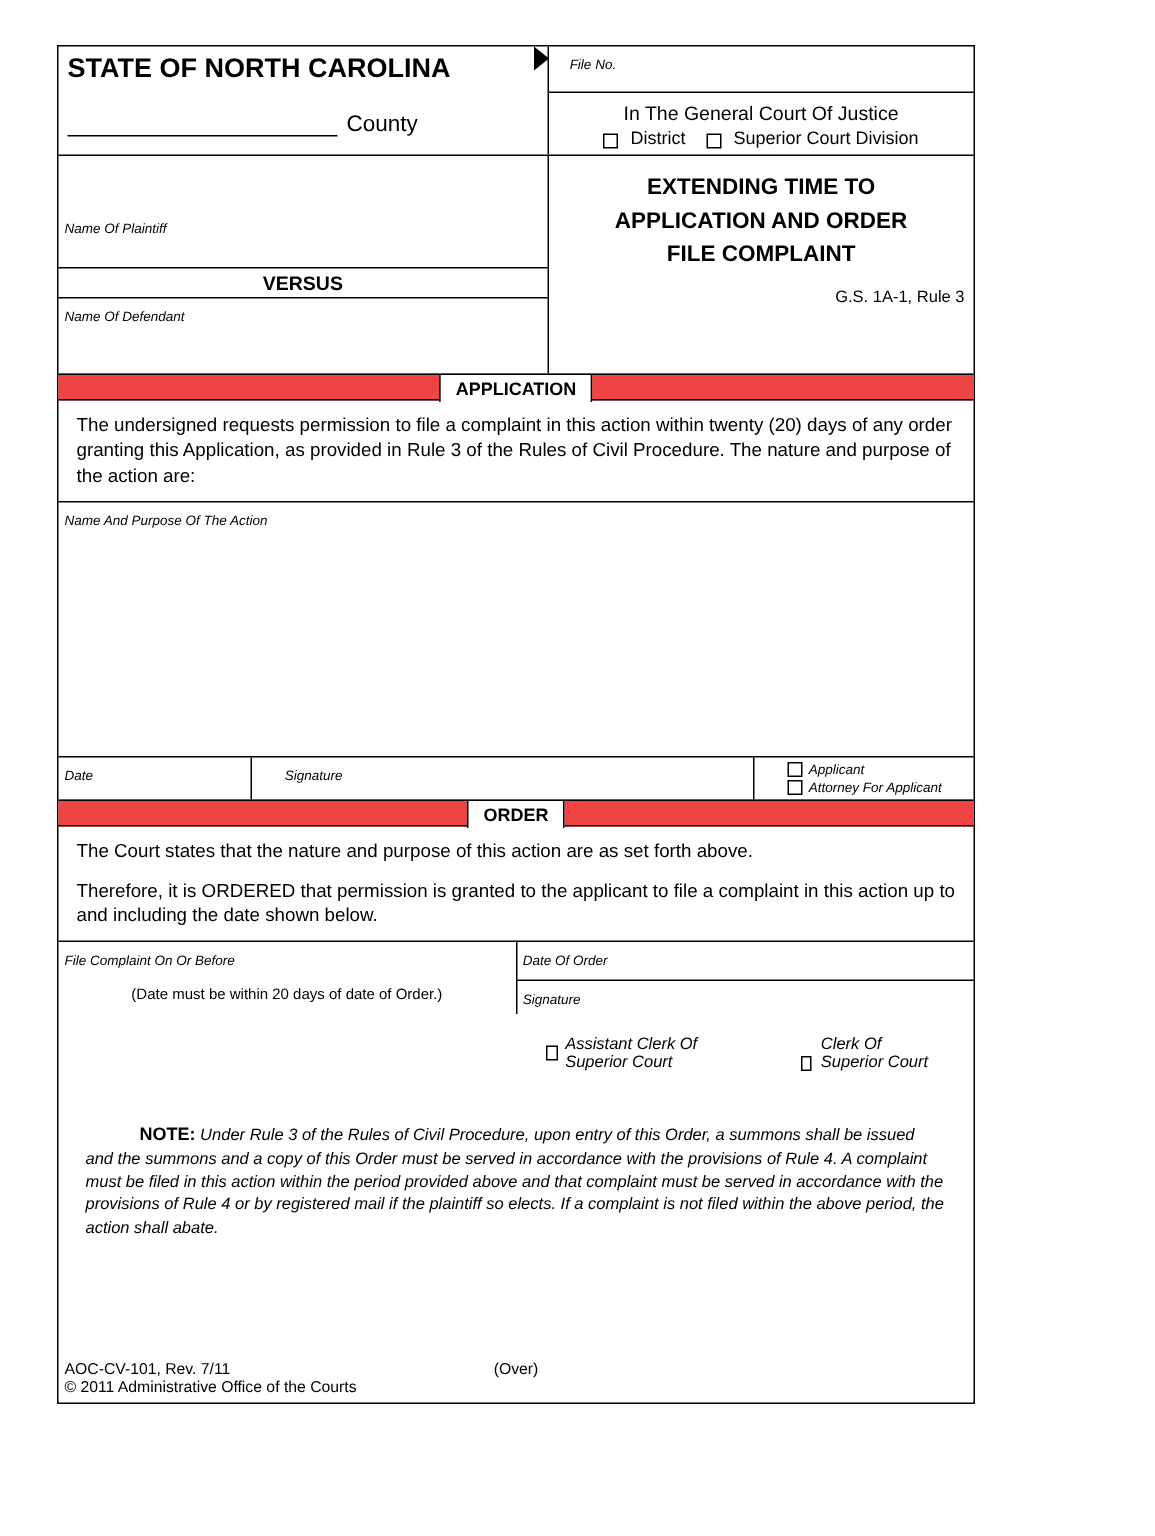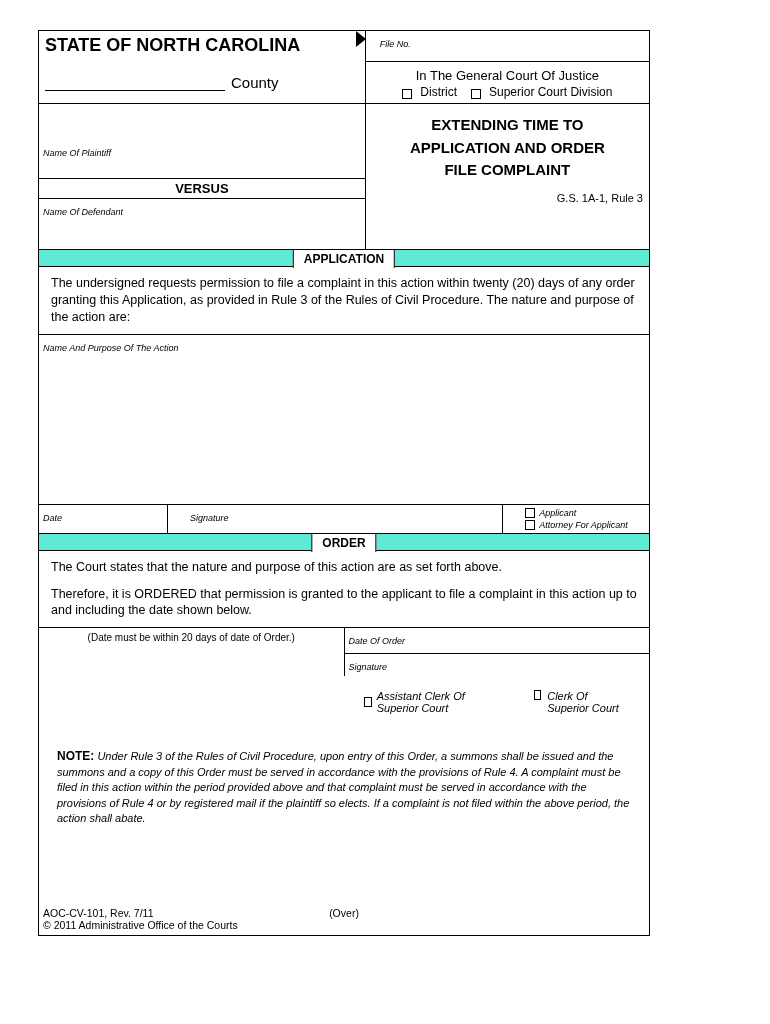--- a/index.html
+++ b/index.html
@@ -12,33 +12,33 @@
 .county-fill { border-bottom: 1px solid #000; width: 180px; height: 16px; margin-right: 6px; }
 .county-label { font-size: 15px; }
 .file-no-tri { position: absolute; left: -10px; top: 0; width: 0; height: 0; border-top: 8px solid transparent; border-bottom: 8px solid transparent; border-left: 10px solid #000; }
 .small-it { font-size: 9px; font-style: italic; }
 .court-line { text-align: center; font-size: 13px; padding-top: 6px; }
 .checkbox-row { display: flex; justify-content: center; gap: 8px; font-size: 12px; padding: 2px 0 4px 0; align-items: flex-end; }
 .chk { display: inline-block; width: 10px; height: 10px; border: 1px solid #000; }
 .versus { text-align: center; font-weight: bold; font-size: 13px; border-top: 1px solid #000; border-bottom: 1px solid #000; padding: 2px 0; }
 .form-title { text-align: center; font-weight: bold; font-size: 15px; line-height: 1.5; padding: 10px 4px; }
 .gs { text-align: right; font-size: 11px; padding: 0 6px 2px 0; }
-.section-bar { background: #5eead4; height: 18px; position: relative; border-top: 1.5px solid #000; border-bottom: 1px solid #000; }
+.section-bar { background: #ef4444; height: 18px; position: relative; border-top: 1.5px solid #000; border-bottom: 1px solid #000; }
 .section-label { position: absolute; left: 50%; transform: translateX(-50%); top: 0; background: #fff; border: 1.5px solid #000; border-top: none; border-bottom: none; padding: 0 10px; font-weight: bold; font-size: 12px; height: 18px; line-height: 18px; }
 .body-text { font-size: 12.5px; padding: 8px 12px; line-height: 1.35; }
 .tall-box { height: 170px; }
 .sig-row { display: flex; border-top: 1px solid #000; gap: 18px; }
 .sig-cell { border-right: 1px solid #000; padding: 2px 4px; }
 .checkbox-col { font-size: 9px; font-style: italic; padding: 2px 4px; }
 .checkbox-col .line { display: flex; align-items: center; gap: 4px; padding: 1px 0; }
 .order-sig { display: flex; border-top: 1px solid #000; }
 .date-hint { text-align: center; font-size: 10px; padding: 4px 0; }
 .clerk-row { display: flex; gap: 40px; padding: 14px 20px 14px 20px; font-size: 11px; font-style: italic; align-items: center; }
 .note-block { font-size: 11px; font-style: italic; padding: 20px 18px 40px 18px; line-height: 1.4; }
-.note-label { font-weight: bold; font-style: normal; font-size: 12px; }
+.note-label { font-weight: bold; font-style: normal; font-size: 12px; margin-left: 36px; }
 .footer-center { position: absolute; left: 50%; transform: translateX(-50%); }
 .footer-wrap { position: relative; padding: 40px 4px 4px 4px; }
 </style>
 </head>
 <body>
 
 <div class="page">
 <div class="form-frame">
 
   <div class="header-top" style="border-bottom:1px solid #000;">
@@ -120,41 +120,44 @@
   </div>
 
   <div class="body-text">
     <div>The Court states that the nature and purpose of this action are as set forth above.</div>
     <div style="height:10px;"></div>
     <div>Therefore, it is ORDERED that permission is granted to the applicant to file a complaint in this action up to and including the date shown below.</div>
   </div>
 
   <div class="order-sig">
     <div style="flex:1; border-right:1px solid #000;">
+      <div style="padding:2px 4px; height:26px;">
+        <span class="small-it">File Complaint On Or Before</span>
+      </div>
       <div class="date-hint">(Date must be within 20 days of date of Order.)</div>
     </div>
     <div style="flex:1;">
       <div style="padding:2px 4px; height:26px; border-bottom:1px solid #000;">
         <span class="small-it">Date Of Order</span>
       </div>
       <div style="padding:2px 4px; height:22px;">
         <span class="small-it">Signature</span>
       </div>
     </div>
   </div>
 
   <div style="display:flex;">
     <div style="flex:1;"></div>
     <div style="flex:1;">
       <div class="clerk-row">
         <span style="display:flex; align-items:center; gap:5px;">
               <span class="chk"></span>
               <span>Assistant Clerk Of Superior Court</span>
             </span>
-        <span style="display:flex; align-items:flex-start; gap:6px;">
+        <span style="display:flex; align-items:flex-end; gap:6px;">
               <span class="chk"></span>
               <span>Clerk Of Superior Court</span>
             </span>
       </div>
     </div>
   </div>
 
   <div class="note-block">
     <span class="note-label">NOTE:</span>
     <span>Under Rule 3 of the Rules of Civil Procedure, upon entry of this Order, a summons shall be issued and the summons and a copy of this Order must be served in accordance with the provisions of Rule 4. A complaint must be filed in this action within the period provided above and that complaint must be served in accordance with the provisions of Rule 4 or by registered mail if the plaintiff so elects. If a complaint is not filed within the above period, the action shall abate.</span>

